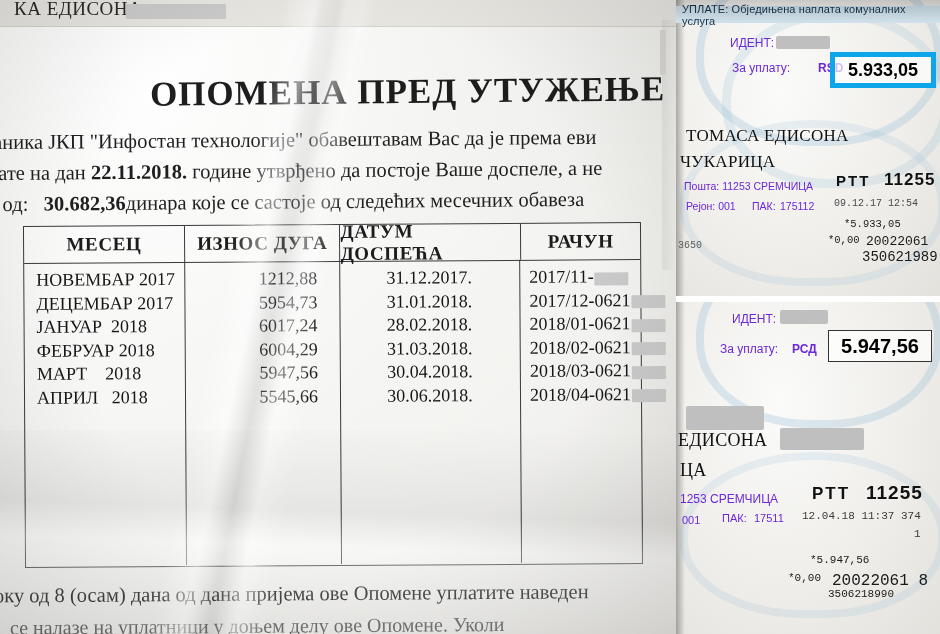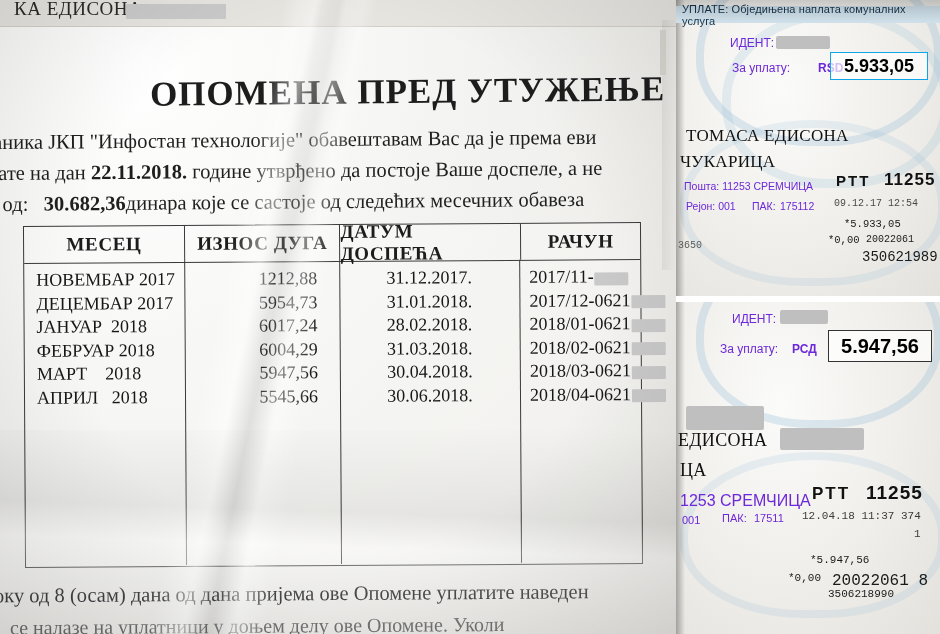--- a/index.html
+++ b/index.html
@@ -136,21 +136,21 @@
     position:absolute;left:0;top:6px;width:264px;height:17px;
     background:#cfe0ea;color:#13324a;font-size:11px;
     font-family:"Liberation Sans", sans-serif;
     display:flex;align-items:center;padding-left:6px;box-sizing:border-box;
     letter-spacing:.1px;
   }
   .r-line{position:absolute;font-family:"Liberation Sans", sans-serif;color:#6d28d9;white-space:nowrap;}
   .lbl{font-size:12px;}
   .lbl-small{font-size:10.5px;}
   .amt-box{
-    position:absolute;border:1px solid #0ea5e9;background:rgba(255,255,255,0.7);
+    position:absolute;border:5px solid #0ea5e9;background:rgba(255,255,255,0.7);
     font-family:"Liberation Sans", sans-serif;font-weight:bold;
     display:flex;align-items:center;justify-content:center;
   }
   .big-name{
     position:absolute;font-family:"Liberation Serif", serif;
     font-size:17px;color:#111;white-space:nowrap;letter-spacing:.3px;
   }
   .ptt{
     position:absolute;font-family:"Liberation Sans", sans-serif;
     font-weight:bold;letter-spacing:2px;color:#111;
@@ -283,21 +283,21 @@
     <div class="ptt" style="left:160px;top:172px;font-size:15px;">PTT</div>
     <div class="ptt" style="left:208px;top:170px;font-size:17px;letter-spacing:1px;">11255</div>
 
     <div class="r-line lbl-small" style="left:10px;top:200px;">Рејон: 001</div>
     <div class="r-line lbl-small" style="left:76px;top:200px;">ПАК:</div>
     <div class="r-line lbl-small" style="left:104px;top:200px;">175112</div>
     <div class="mono" style="left:158px;top:198px;font-size:10px;color:#4a4a4a;">09.12.17  12:54</div>
 
     <div class="mono" style="left:168px;top:218px;font-size:10.5px;">*5.933,05</div>
     <div class="mono" style="left:152px;top:234px;font-size:10.5px;">*0,00</div>
-    <div class="mono" style="left:190px;top:234px;font-size:10px;">20022061</div>
+    <div class="mono" style="left:190px;top:234px;font-size:13px;">20022061</div>
     <div class="mono" style="left:186px;top:249px;font-size:14px;">350621989</div>
     <div class="mono" style="left:2px;top:240px;font-size:10px;color:#5a5a5a;">3650</div>
 
 
     <div class="shadow-top"></div>
   </div>
 
   <div class="gap"></div>
 
   <div class="rcpt rcpt-bot">
@@ -311,21 +311,21 @@
 
     <div class="r-line lbl" style="left:44px;top:40px;">За уплату:</div>
     <div class="r-line lbl" style="left:116px;top:40px;font-weight:bold;">РСД</div>
     <div class="amt-box" style="left:152px;top:28px;width:102px;height:30px;font-size:20px;border:1px solid #333;">5.947,56</div>
 
     <div class="blur-band" style="left:10px;top:104px;width:78px;height:24px;"></div>
     <div class="big-name" style="left:2px;top:128px;font-size:18px;">ЕДИСОНА</div>
     <div class="blur-band" style="left:104px;top:126px;width:84px;height:22px;"></div>
     <div class="big-name" style="left:4px;top:158px;font-size:18px;">ЦА</div>
 
-    <div class="r-line lbl-small" style="left:4px;top:190px;font-size:16px;">1253 СРЕМЧИЦА</div>
+    <div class="r-line lbl-small" style="left:4px;top:190px;font-size:12px;">1253 СРЕМЧИЦА</div>
     <div class="ptt" style="left:136px;top:182px;font-size:17px;">PTT</div>
     <div class="ptt" style="left:190px;top:180px;font-size:19px;letter-spacing:1px;">11255</div>
 
     <div class="r-line lbl-small" style="left:6px;top:212px;font-size:11px;">001</div>
     <div class="r-line lbl-small" style="left:46px;top:210px;font-size:11px;">ПАК:</div>
     <div class="r-line lbl-small" style="left:78px;top:210px;font-size:11px;">17511</div>
     <div class="mono" style="left:126px;top:208px;font-size:11px;color:#3a3a3a;">12.04.18  11:37  374</div>
     <div class="mono" style="left:238px;top:226px;font-size:11px;color:#3a3a3a;">1</div>
 
     <div class="mono" style="left:134px;top:252px;font-size:11px;">*5.947,56</div>

